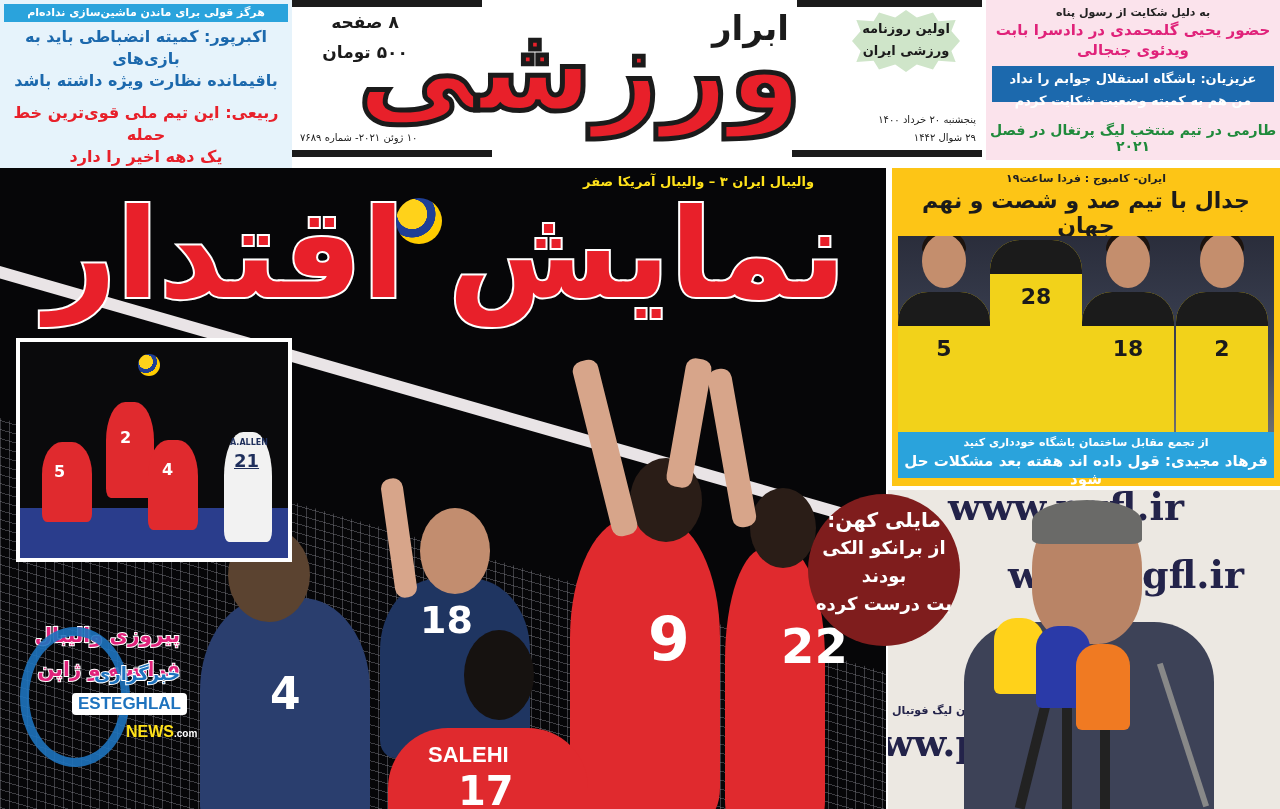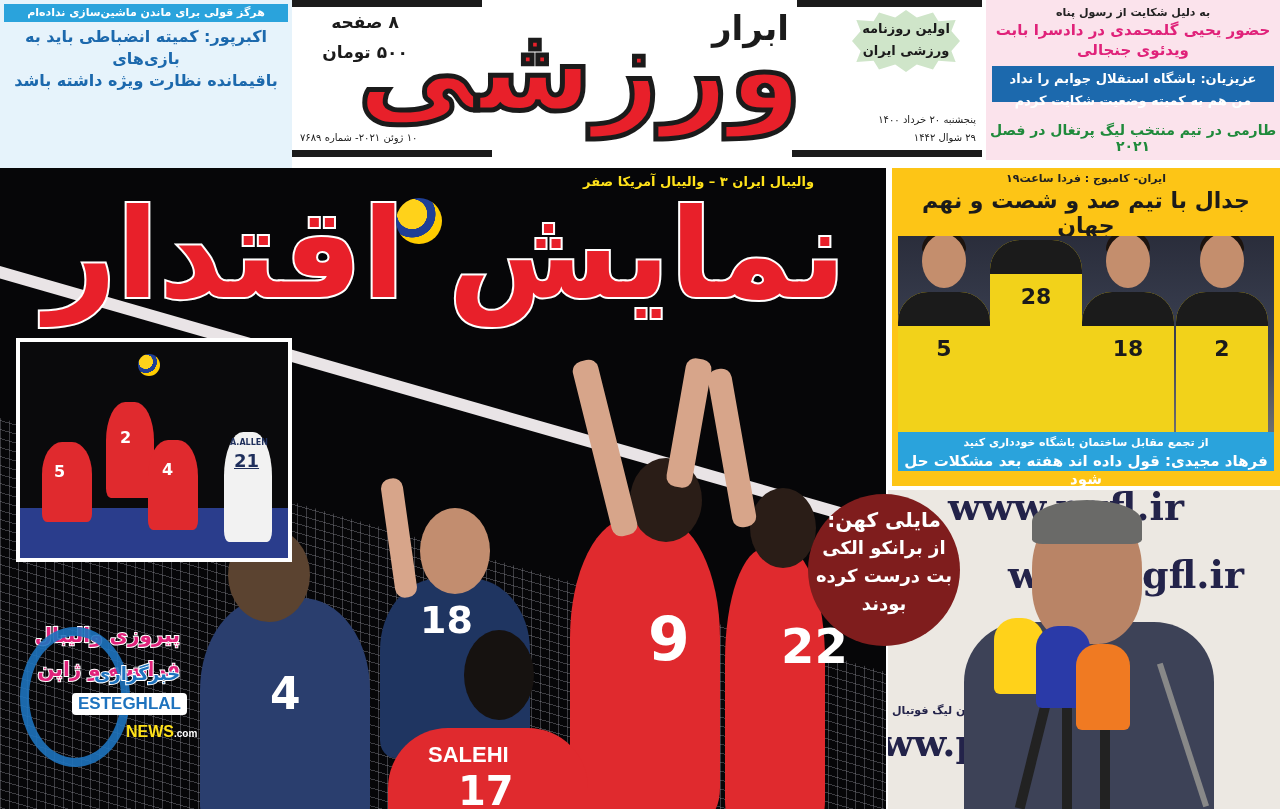--- a/index.html
+++ b/index.html
@@ -63,21 +63,21 @@
   
   #yellow-box { left: 892px; top: 168px; width: 388px; height: 318px; background: #fdc516; }
   #yb-kicker { position: absolute; top: 4px; left: 0; right: 0; text-align: center; font-size: 11px; font-weight: bold; color: #222; }
   #yb-head { position: absolute; top: 20px; left: 0; right: 0; text-align: center; font-size: 22px; font-weight: bold; color: #1b1b1b; }
   #yb-photo { position: absolute; top: 68px; left: 6px; right: 6px; height: 196px; background: linear-gradient(180deg, #2a2d3b 0%, #3b4153 55%, #6f6f6f 100%); overflow: hidden; }
   .fb-player { position: absolute; bottom: 0; width: 92px; height: 140px; background: #f2d21a; border-radius: 30px 30px 0 0; }
   .fb-yoke { position: absolute; top: 0; left: 0; right: 0; height: 34px; background: #1b1b1b; border-radius: 30px 30px 0 0; }
   .fb-num { position: absolute; top: 44px; left: 0; right: 0; text-align: center; font-weight: bold; font-size: 22px; color: #1b1b1b; }
   .fb-head { position: absolute; width: 44px; height: 54px; border-radius: 50%; background: #c48e6d; top: -58px; left: 24px; }
   .fb-hair { position: absolute; width: 44px; height: 20px; border-radius: 22px 22px 4px 4px; background: #1c130e; top: -60px; left: 24px; }
-  #yb-blue { position: absolute; top: 264px; left: 6px; right: 6px; height: 39px; background: #2aa3dc; }
+  #yb-blue { position: absolute; top: 264px; left: 6px; right: 6px; height: 46px; background: #2aa3dc; }
   #yb-blue-kicker { position: absolute; top: 4px; left: 0; right: 0; text-align: center; font-size: 11px; font-weight: bold; color: #fff; }
   #yb-blue-head { position: absolute; top: 20px; left: 0; right: 0; text-align: center; font-size: 15px; font-weight: bold; color: #fff; }
 
   
   #press-photo { left: 888px; top: 490px; width: 392px; height: 319px; background: #ece8e2; overflow: hidden; }
   .pgfl { position: absolute; font-family: "DejaVu Serif", serif; font-weight: bold; font-size: 38px; color: #23234a; direction: ltr; white-space: nowrap; }
   #press-man { position: absolute; left: 66px; top: 14px; width: 260px; height: 320px; }
   #press-face { position: absolute; left: 78px; top: 0; width: 110px; height: 140px; border-radius: 46% 46% 40% 40%; background: #b98466; }
   #press-hair { position: absolute; left: 78px; top: -4px; width: 110px; height: 44px; border-radius: 50% 50% 10% 10%; background: #6a6a68; }
   #press-body { position: absolute; left: 10px; top: 118px; width: 250px; height: 220px; border-radius: 60px 60px 0 0; background: #3d4257; }
@@ -88,20 +88,24 @@
   #green-circle .l1 { font-size: 20px; }
 </style>
 </head>
 <body>
 
 <div id="top-left" class="abs">
   <div class="tl-bar" style="top:4px;">هرگز قولی برای ماندن ماشین‌سازی نداده‌ام</div>
   <div class="tl-head" style="top:26px; font-size:16px; color:#1c69ad;">
     <div>اکبرپور: کمیته انضباطی باید به بازی‌های</div>
     <div>باقیمانده نظارت ویژه داشته باشد</div>
+  </div>
+  <div class="tl-head" style="top:102px; font-size:16px; color:#e8202a;">
+    <div>ربیعی: این تیم ملی قوی‌ترین خط حمله</div>
+    <div>یک دهه اخیر را دارد</div>
   </div>
 </div>
 
 <div id="masthead" class="abs">
   <div class="mh-rule-top" style="left:0; width:190px;"></div>
   <div class="mh-rule-top" style="left:505px; width:185px;"></div>
   <div class="mh-rule-bot" style="left:0; width:200px;"></div>
   <div class="mh-rule-bot" style="left:500px; width:190px;"></div>
 
   <div class="mh-price" style="top:12px;">۸ صفحه</div>
@@ -254,15 +258,15 @@
   <div class="mic-stick" style="left:174px; top:210px; height:110px;"></div>
   <div class="mic" style="left:148px; top:136px; width:54px; height:82px; background:#2a3aa8;"></div>
   <div class="mic-stick" style="left:212px; top:236px; height:90px;"></div>
   <div class="mic" style="left:188px; top:154px; width:54px; height:86px; background:#f07a22;"></div>
   <div class="mic-stick" style="left:292px; top:170px; width:6px; height:150px; transform:rotate(-18deg); background:#888;"></div>
 </div>
 
 <div id="green-circle" class="abs">
   <div class="l1">مایلی کهن:</div>
   <div>از برانکو الکی</div>
+  <div>بودند</div>
   <div>بت درست کرده</div>
-  <div>بودند</div>
 </div>
 
 </body></html>

